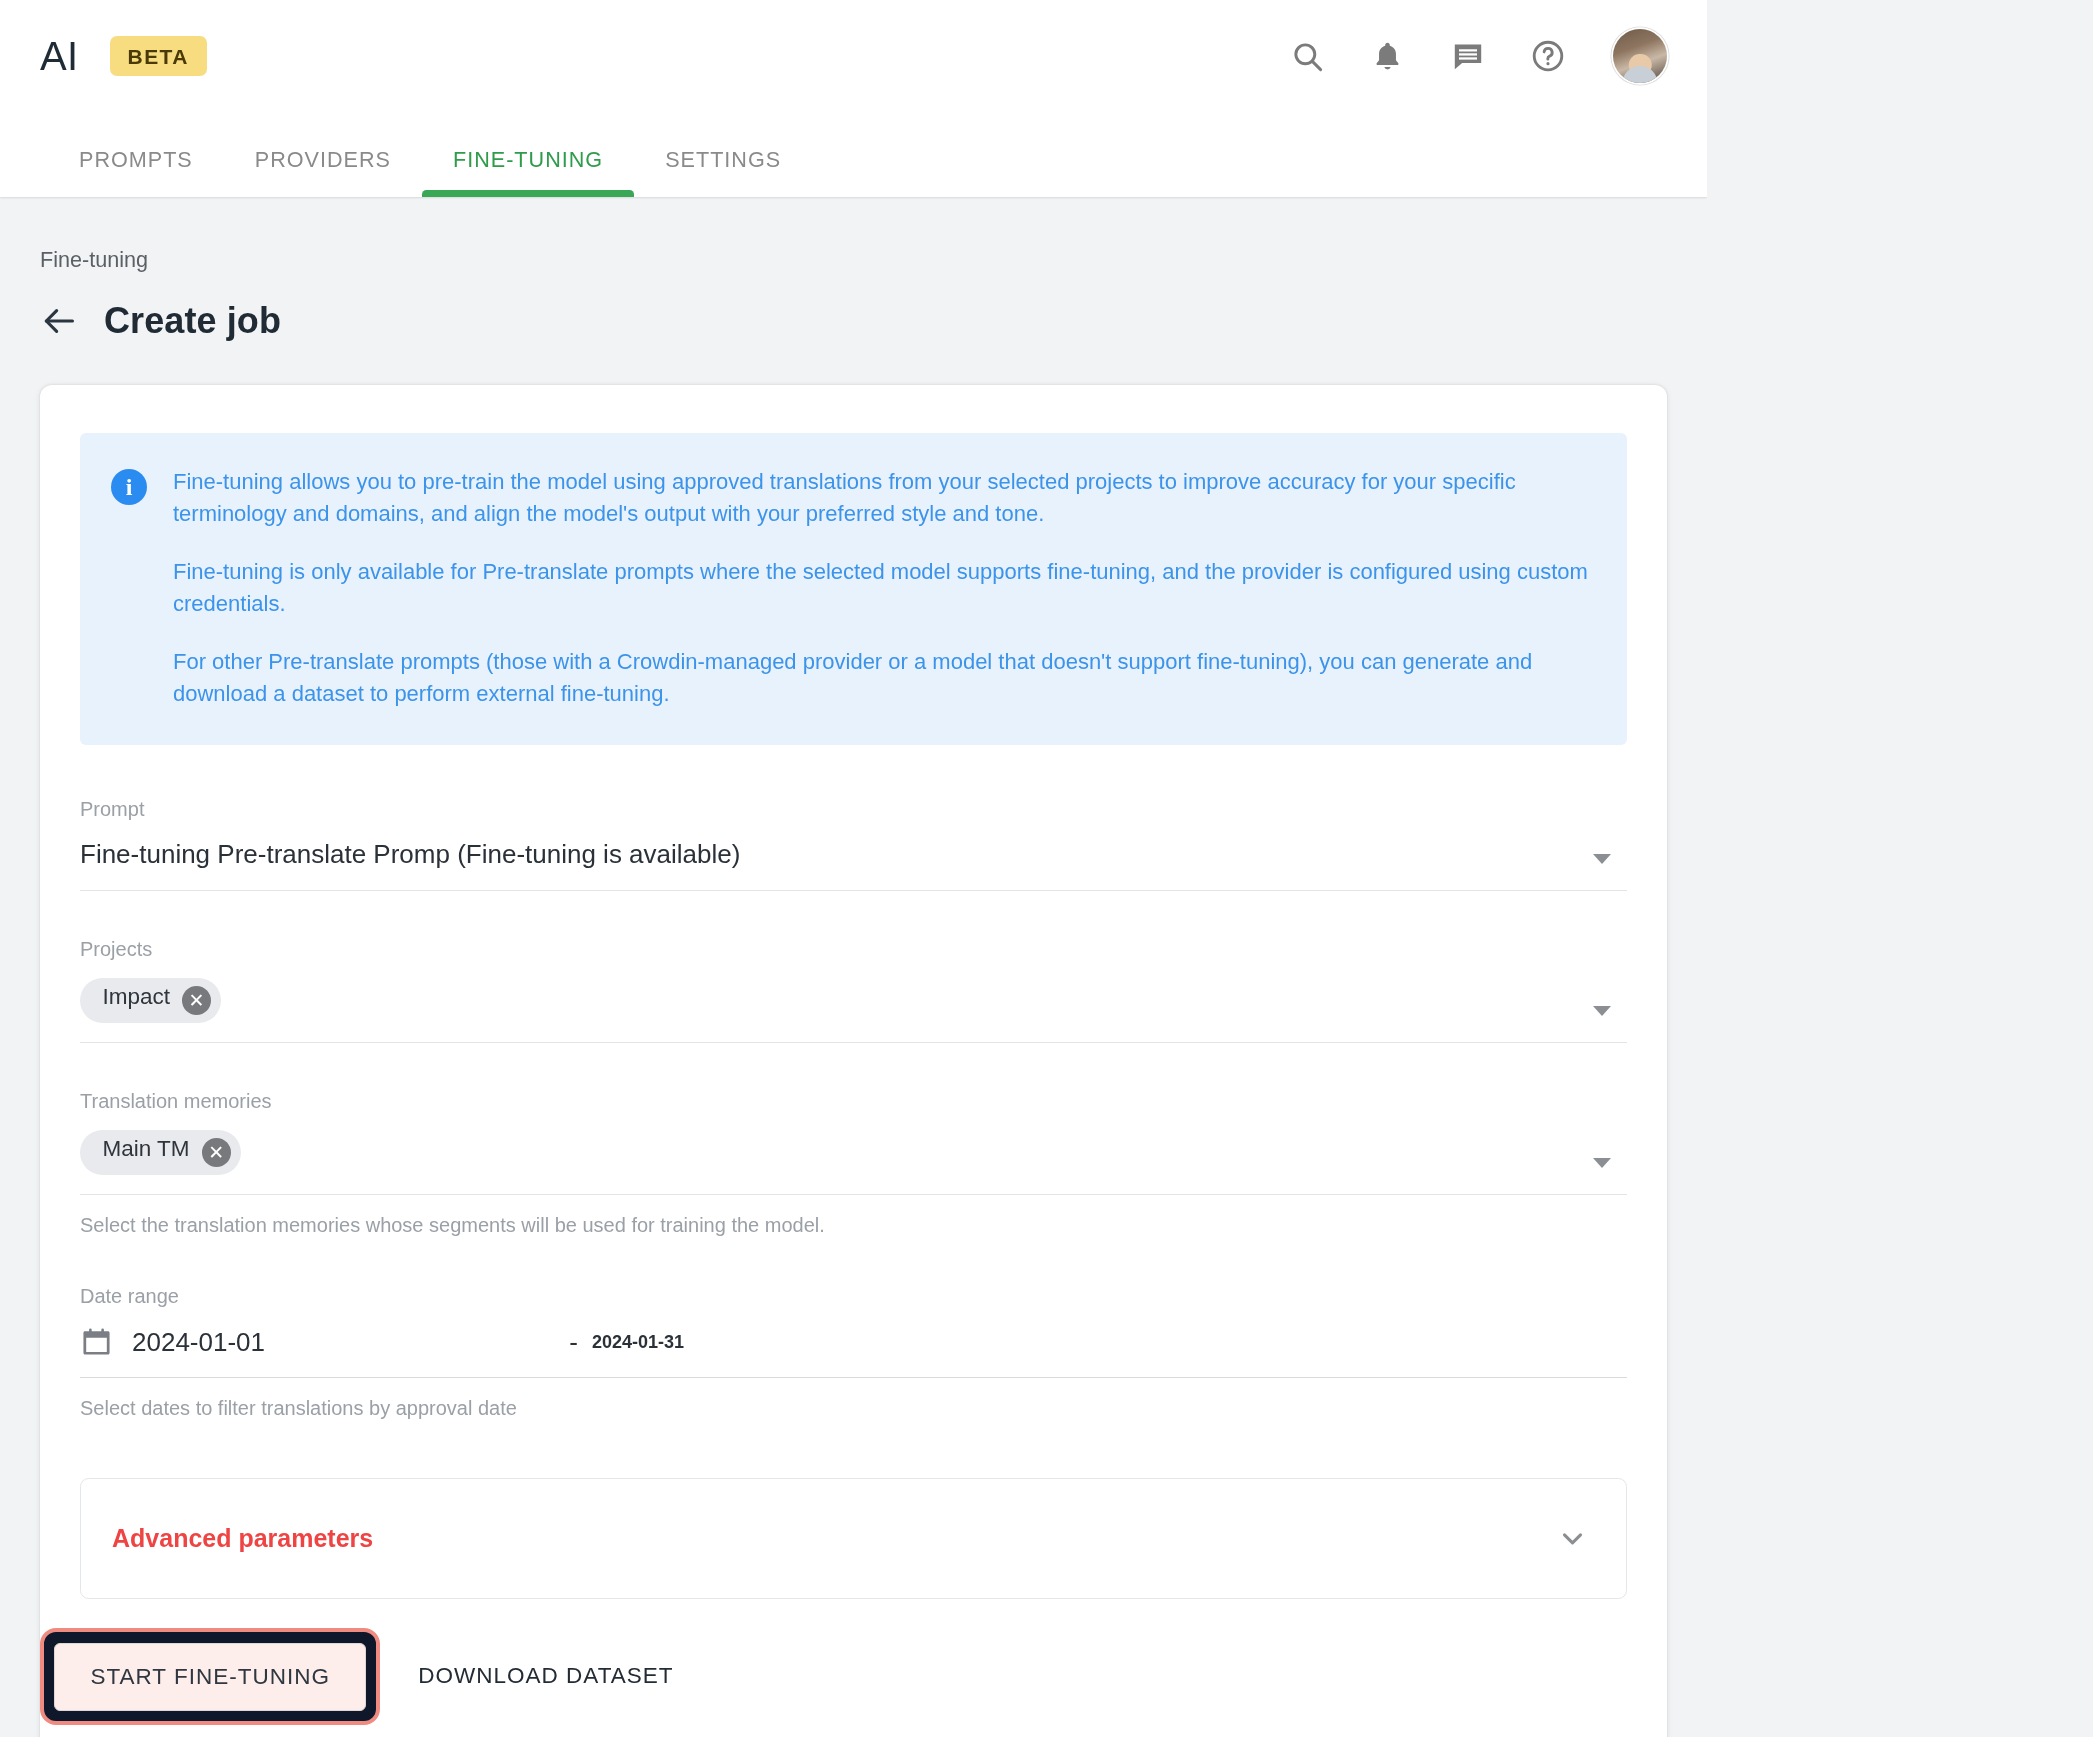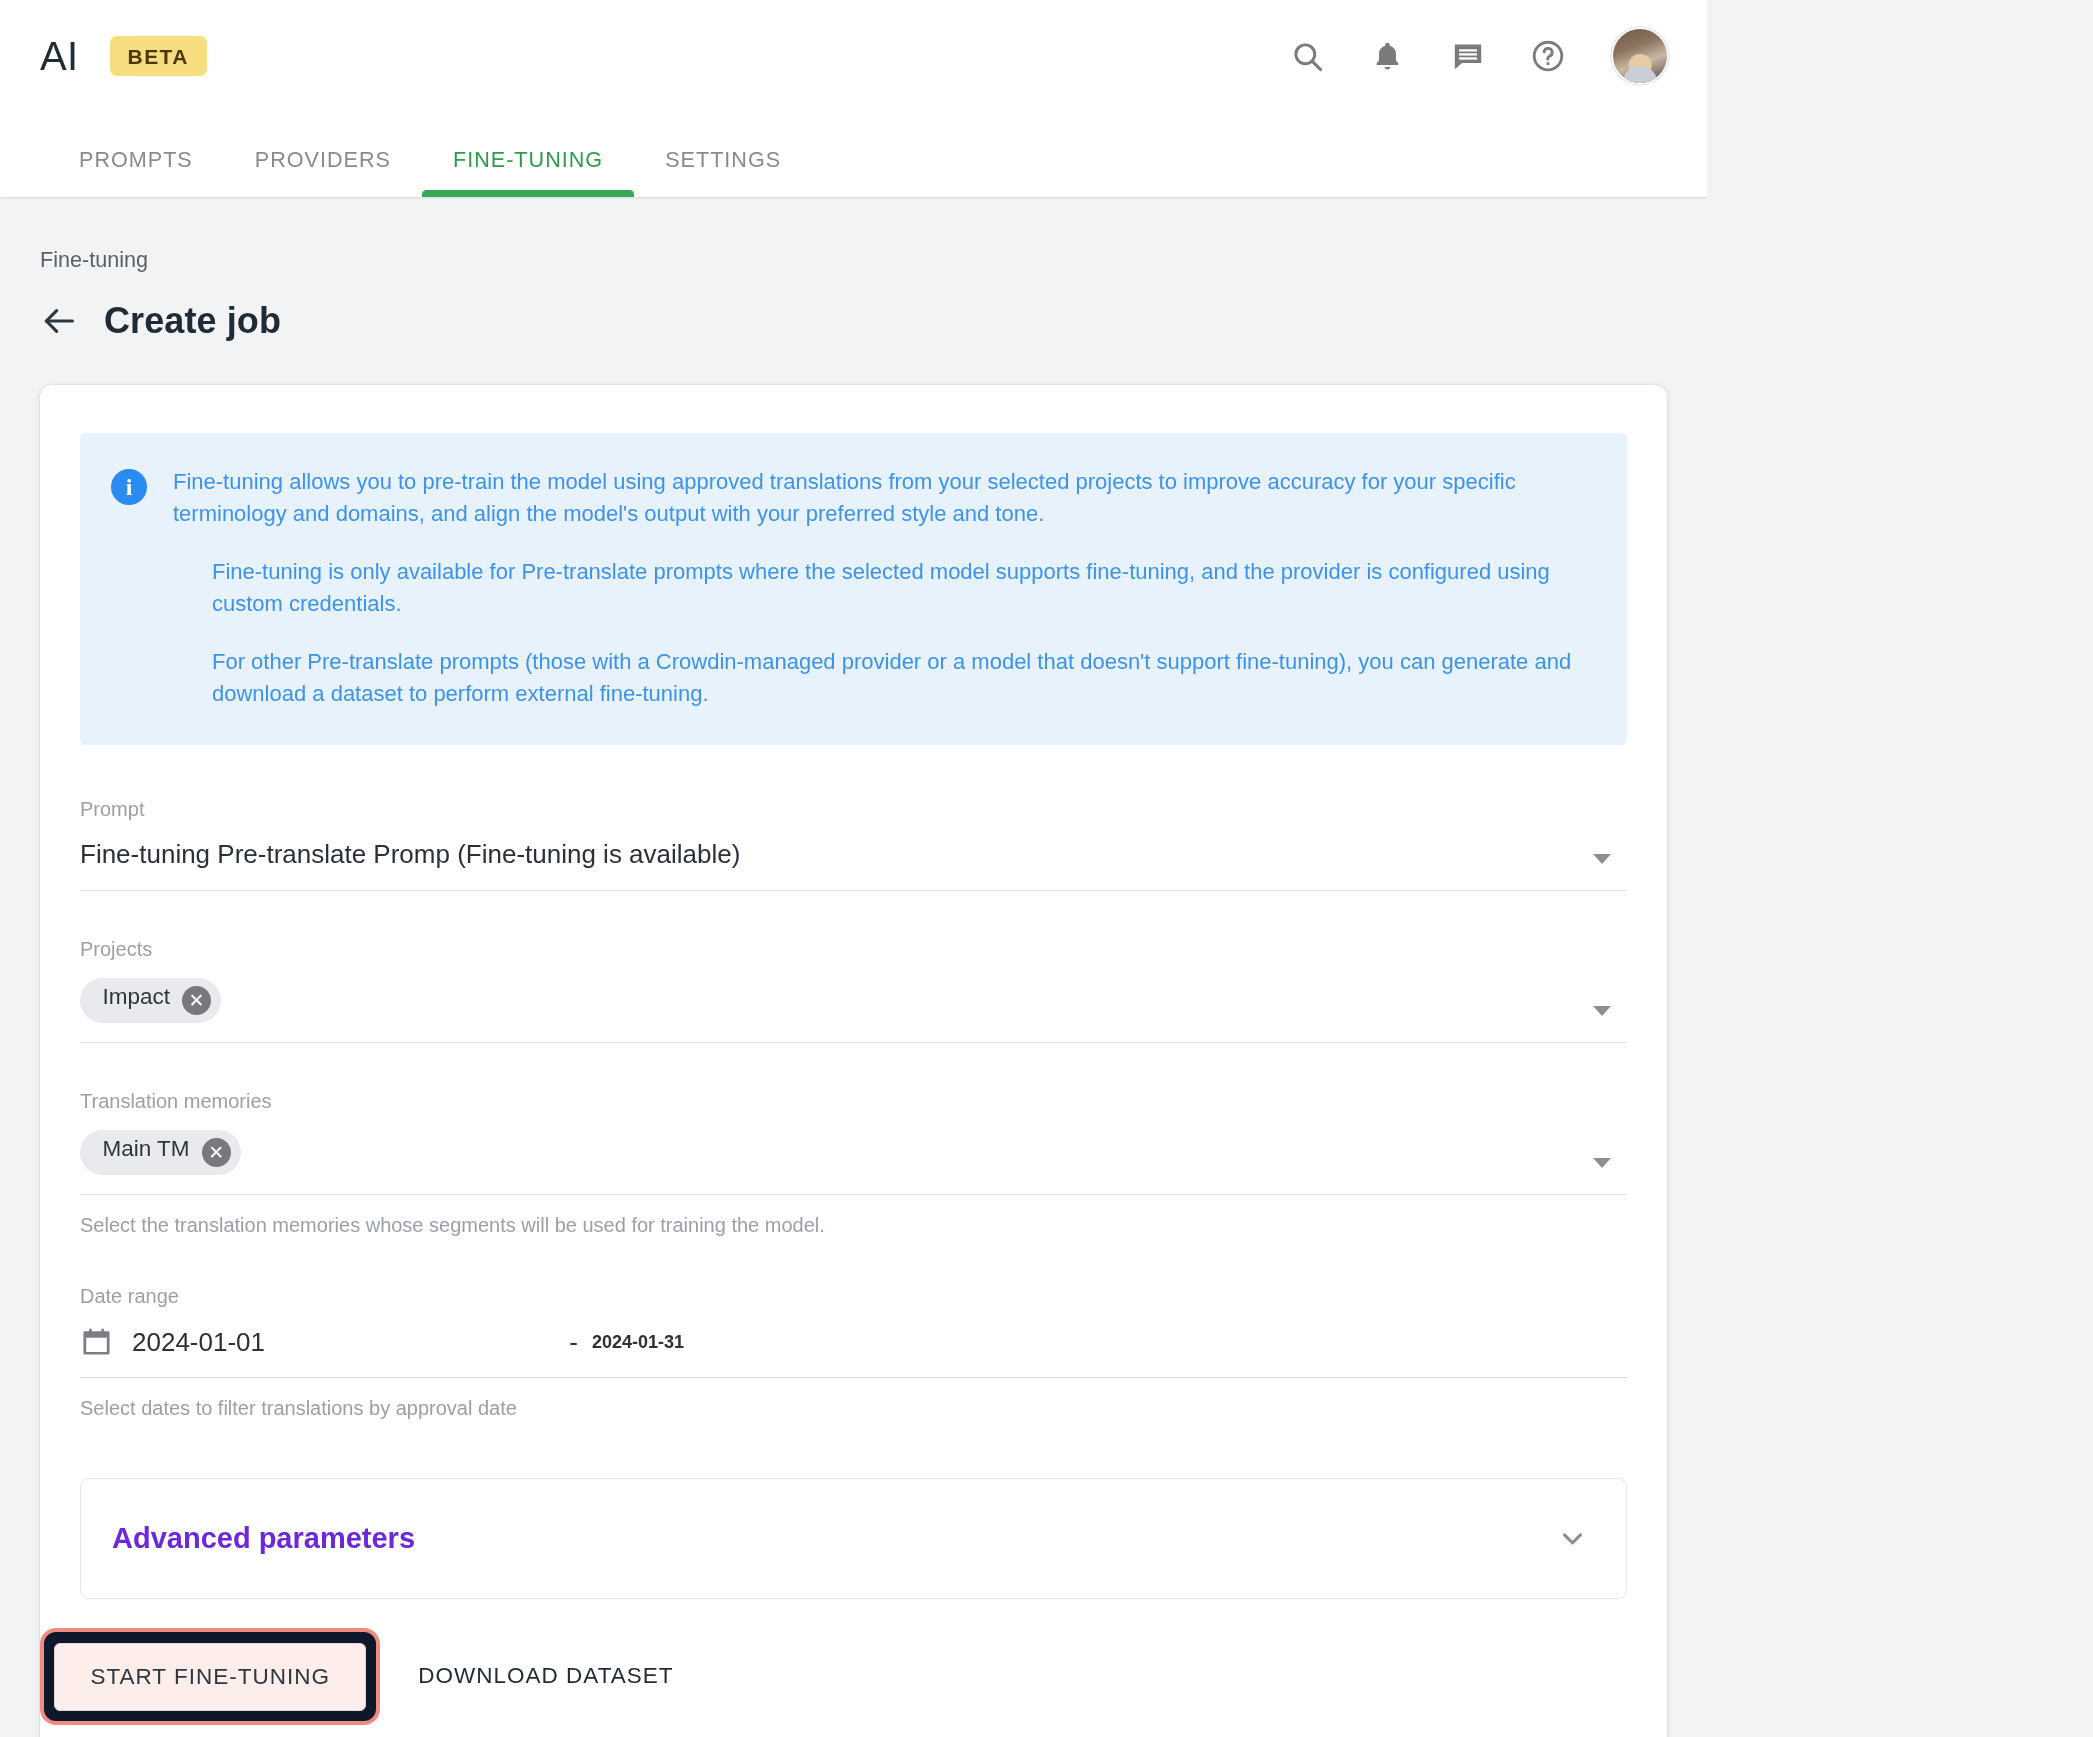--- a/index.html
+++ b/index.html
@@ -148,21 +148,21 @@
     width: 36px; height: 36px; border-radius: 50%;
     background: #2a8cf0;
     color: #ffffff;
     font-size: 24px;
     font-weight: 700;
     font-family: "Liberation Serif", serif;
     display: flex; align-items: center; justify-content: center;
     margin-top: 3.5px;
   }
   .banner-text { color: #3b93ea; font-size: 22px; line-height: 1.46; max-width: 1833px; }
-  .banner-text p + p { margin-top: 26px; margin-left: 39px; }
+  .banner-text p + p { margin-top: 26px; }
   .field-label {
     font-size: 20px;
     color: #9aa0a6;
     line-height: 1;
     margin-bottom: 19px;
   }
   .field-line {
     border-bottom: 0.9px solid #e2e4e7;
     padding-bottom: 19px;
     padding-right: 61px;
@@ -230,21 +230,21 @@
   .accordion {
     border: 0.9px solid #e4e6e9;
     border-radius: 8.6px;
     height: 121px;
     display: flex;
     align-items: center;
     justify-content: space-between;
     padding: 0 36px 0 31px;
     margin-top: 57px;
   }
-  .accordion-title { font-size: 29px; font-weight: 600; color: #6d28d9; line-height: 1; }
+  .accordion-title { font-size: 25px; font-weight: 600; color: #ef4444; line-height: 1; }
   .chev { width: 35px; height: 35px; color: #8a8f94; display:flex; align-items:center; justify-content:center; }
 
   
   .actions {
     display: flex;
     align-items: center;
     margin-top: 29px;
     padding-bottom: 45px;
     margin-left: -40px;
   }

